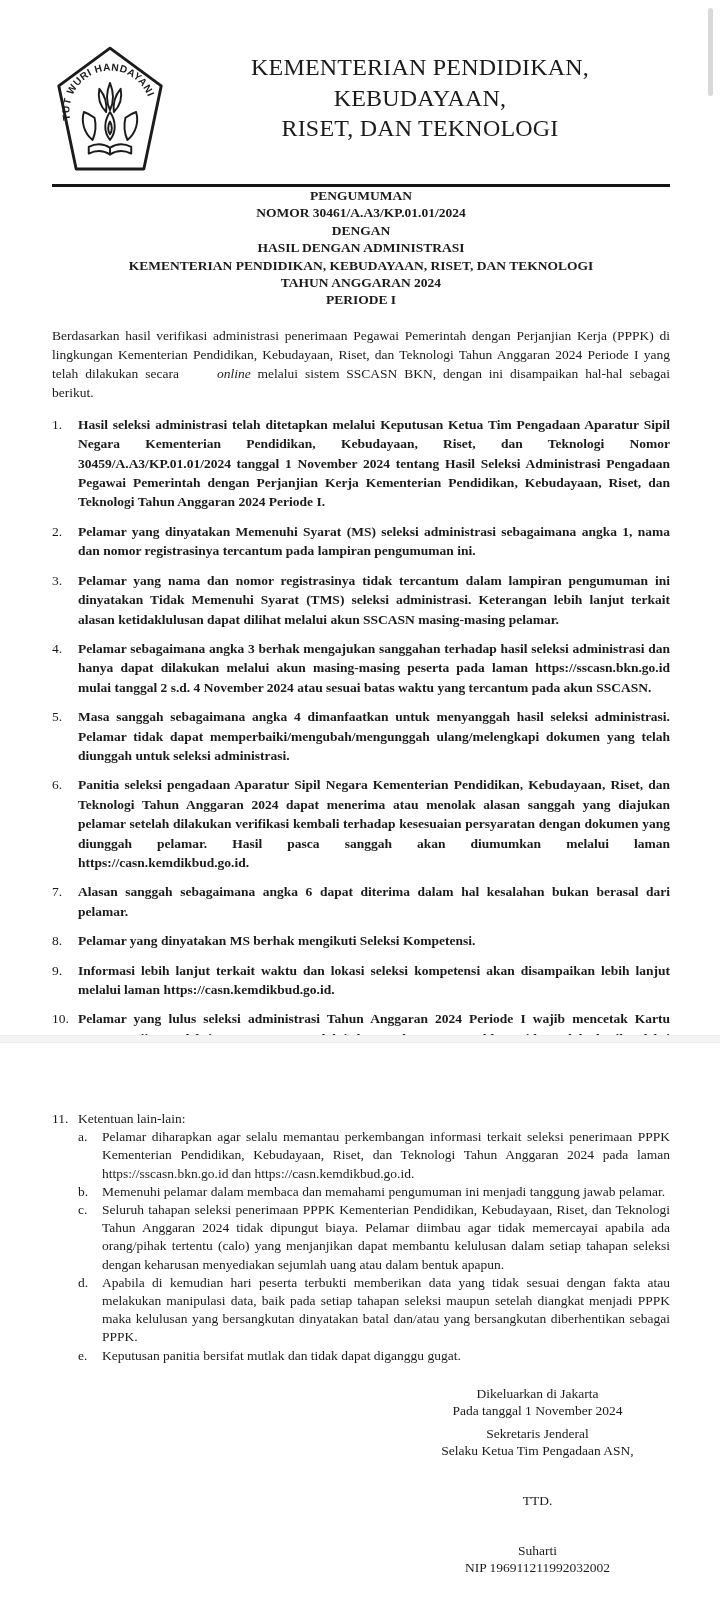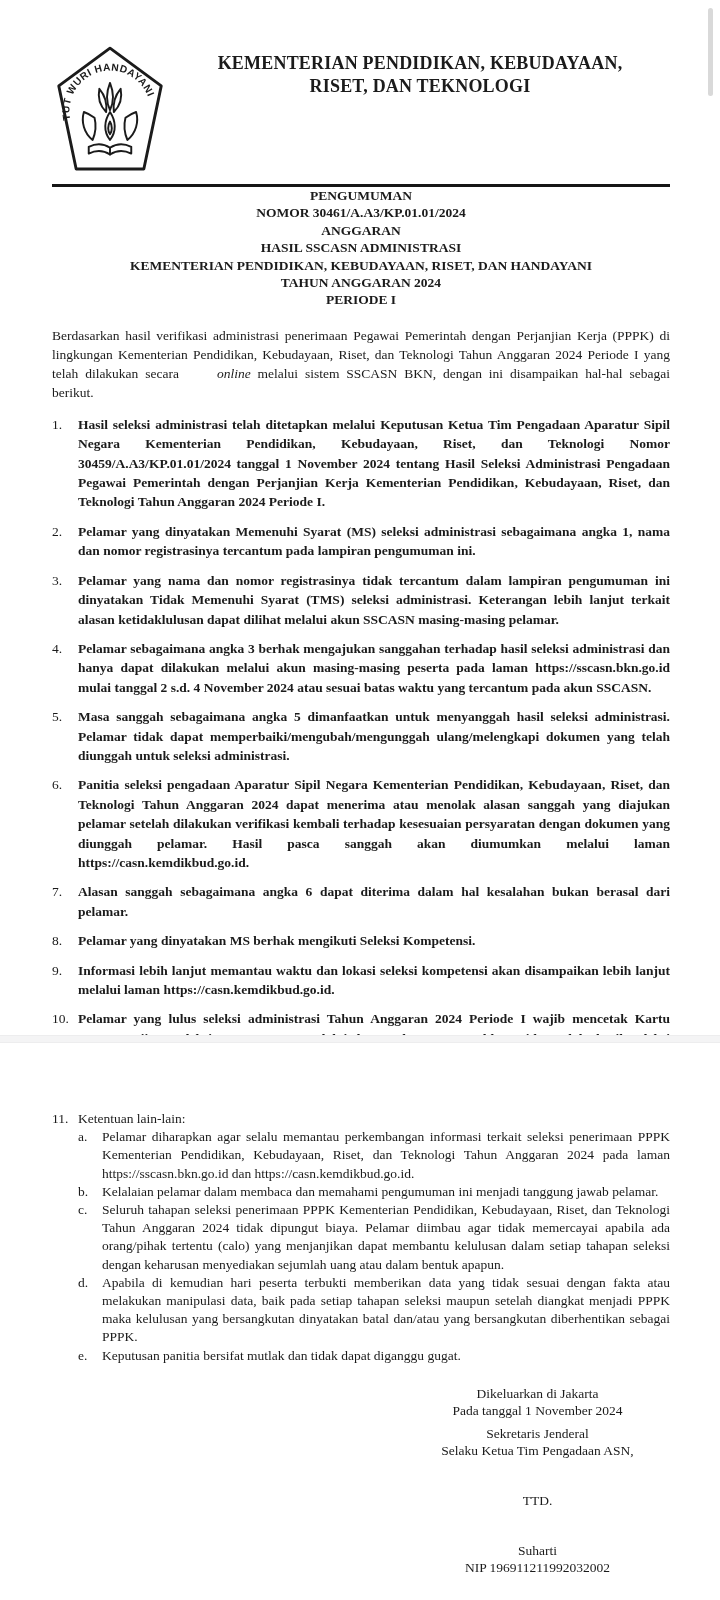--- a/index.html
+++ b/index.html
@@ -16,21 +16,21 @@
     background:#d9d9d9;border-radius:3px;z-index:10;
   }
   .page1{
     box-sizing:border-box;height:1035px;overflow:hidden;
     padding:44px 50px 0 52px;
   }
   .letterhead{display:flex;align-items:flex-start;}
   .logo-box{width:118px;flex-shrink:0;}
   .logo-box svg{display:block;}
   .head-text{flex:1;text-align:center;padding-top:8px;}
-  .ministry{font-size:18px;line-height:1.28;letter-spacing:.2px;font-weight:bold;}
+  .ministry{font-size:24px;line-height:1.28;letter-spacing:.2px;}
   .addr{margin-top:11px;font-size:13px;line-height:1.32;}
   .head-rule{border-bottom:3px solid #151515;margin-top:6px;}
   .title-block{text-align:center;font-weight:bold;
     font-size:13.5px;line-height:17.4px;}
   .intro{margin-top:17px;text-align:justify;font-size:13.5px;line-height:19px;}
   .intro .it{font-style:italic;margin-left:31px;}
   .num-list{margin-top:13px;}
   .li{display:flex;margin-bottom:10px;font-size:13.5px;line-height:19.4px;}
   .li .num{width:26px;flex-shrink:0;}
   .li .txt{flex:1;text-align:justify;font-weight:bold;}
@@ -90,23 +90,23 @@
         <div>RISET, DAN TEKNOLOGI</div>
       </div>
     </div>
   </div>
 
   <div class="head-rule"></div>
 
   <div class="title-block">
     <div>PENGUMUMAN</div>
     <div>NOMOR 30461/A.A3/KP.01.01/2024</div>
-    <div>ANGGARAN</div>
-    <div>HASIL SSCASN ADMINISTRASI</div>
-    <div>KEMENTERIAN PENDIDIKAN, KEBUDAYAAN, RISET, DAN HANDAYANI</div>
+    <div>DENGAN</div>
+    <div>HASIL DENGAN ADMINISTRASI</div>
+    <div>KEMENTERIAN PENDIDIKAN, KEBUDAYAAN, RISET, DAN TEKNOLOGI</div>
     <div>TAHUN ANGGARAN 2024</div>
     <div>PERIODE I</div>
   </div>
 
   <div class="intro"><span>Berdasarkan hasil verifikasi administrasi penerimaan Pegawai Pemerintah dengan Perjanjian Kerja (PPPK) di lingkungan Kementerian Pendidikan, Kebudayaan, Riset, dan Teknologi Tahun Anggaran 2024 Periode I yang telah dilakukan secara </span><span class="it">online</span><span> melalui sistem SSCASN BKN, dengan ini disampaikan hal-hal sebagai berikut.</span></div>
 
   <div class="num-list">
     <div class="li">
       <span class="num">1.</span>
       <div class="txt">Hasil seleksi administrasi telah ditetapkan melalui Keputusan Ketua Tim Pengadaan Aparatur Sipil Negara Kementerian Pendidikan, Kebudayaan, Riset, dan Teknologi Nomor 30459/A.A3/KP.01.01/2024 tanggal 1 November 2024 tentang Hasil Seleksi Administrasi Pengadaan Pegawai Pemerintah dengan Perjanjian Kerja Kementerian Pendidikan, Kebudayaan, Riset, dan Teknologi Tahun Anggaran 2024 Periode I.</div>
@@ -118,37 +118,37 @@
     <div class="li">
       <span class="num">3.</span>
       <div class="txt">Pelamar yang nama dan nomor registrasinya tidak tercantum dalam lampiran pengumuman ini dinyatakan Tidak Memenuhi Syarat (TMS) seleksi administrasi. Keterangan lebih lanjut terkait alasan ketidaklulusan dapat dilihat melalui akun SSCASN masing-masing pelamar.</div>
     </div>
     <div class="li">
       <span class="num">4.</span>
       <div class="txt">Pelamar sebagaimana angka 3 berhak mengajukan sanggahan terhadap hasil seleksi administrasi dan hanya dapat dilakukan melalui akun masing-masing peserta pada laman https://sscasn.bkn.go.id mulai tanggal 2 s.d. 4 November 2024 atau sesuai batas waktu yang tercantum pada akun SSCASN.</div>
     </div>
     <div class="li">
       <span class="num">5.</span>
-      <div class="txt">Masa sanggah sebagaimana angka 5 dimanfaatkan untuk menyanggah hasil seleksi administrasi. Pelamar tidak dapat memperbaiki/mengubah/mengunggah ulang/melengkapi dokumen yang telah diunggah untuk seleksi administrasi.</div>
+      <div class="txt">Masa sanggah sebagaimana angka 4 dimanfaatkan untuk menyanggah hasil seleksi administrasi. Pelamar tidak dapat memperbaiki/mengubah/mengunggah ulang/melengkapi dokumen yang telah diunggah untuk seleksi administrasi.</div>
     </div>
     <div class="li">
       <span class="num">6.</span>
       <div class="txt">Panitia seleksi pengadaan Aparatur Sipil Negara Kementerian Pendidikan, Kebudayaan, Riset, dan Teknologi Tahun Anggaran 2024 dapat menerima atau menolak alasan sanggah yang diajukan pelamar setelah dilakukan verifikasi kembali terhadap kesesuaian persyaratan dengan dokumen yang diunggah pelamar. Hasil pasca sanggah akan diumumkan melalui laman https://casn.kemdikbud.go.id.</div>
     </div>
     <div class="li">
       <span class="num">7.</span>
       <div class="txt">Alasan sanggah sebagaimana angka 6 dapat diterima dalam hal kesalahan bukan berasal dari pelamar.</div>
     </div>
     <div class="li">
       <span class="num">8.</span>
       <div class="txt">Pelamar yang dinyatakan MS berhak mengikuti Seleksi Kompetensi.</div>
     </div>
     <div class="li">
       <span class="num">9.</span>
-      <div class="txt">Informasi lebih lanjut memantau waktu dan lokasi seleksi kompetensi akan disampaikan lebih lanjut melalui laman https://casn.kemdikbud.go.id.</div>
+      <div class="txt">Informasi lebih lanjut terkait waktu dan lokasi seleksi kompetensi akan disampaikan lebih lanjut melalui laman https://casn.kemdikbud.go.id.</div>
     </div>
     <div class="li">
       <span class="num">10.</span>
       <div class="txt">Pelamar yang lulus seleksi administrasi Tahun Anggaran 2024 Periode I wajib mencetak Kartu Peserta Ujian Seleksi CASN 2024 melalui laman https://sscasn.bkn.go.id setelah hasil seleksi administrasi pasca sanggah diumumkan.</div>
     </div>
   </div>
 
 </div>
 
 <div class="page-break"></div>
@@ -158,21 +158,21 @@
   <div class="item11">
     <span class="num">11.</span>
     <div class="content">
       <div>Ketentuan lain-lain:</div>
       <div class="sub">
         <span class="letter">a.</span>
         <div class="txt">Pelamar diharapkan agar selalu memantau perkembangan informasi terkait seleksi penerimaan PPPK Kementerian Pendidikan, Kebudayaan, Riset, dan Teknologi Tahun Anggaran 2024 pada laman https://sscasn.bkn.go.id dan https://casn.kemdikbud.go.id.</div>
       </div>
       <div class="sub">
         <span class="letter">b.</span>
-        <div class="txt">Kelalaian pelamar dalam membaca dan memahami pengumuman ini menjadi tanggung jawab pelamar.</div>
+        <div class="txt">Memenuhi pelamar dalam membaca dan memahami pengumuman ini menjadi tanggung jawab pelamar.</div>
       </div>
       <div class="sub">
         <span class="letter">c.</span>
         <div class="txt">Seluruh tahapan seleksi penerimaan PPPK Kementerian Pendidikan, Kebudayaan, Riset, dan Teknologi Tahun Anggaran 2024 tidak dipungut biaya. Pelamar diimbau agar tidak memercayai apabila ada orang/pihak tertentu (calo) yang menjanjikan dapat membantu kelulusan dalam setiap tahapan seleksi dengan keharusan menyediakan sejumlah uang atau dalam bentuk apapun.</div>
       </div>
       <div class="sub">
         <span class="letter">d.</span>
         <div class="txt">Apabila di kemudian hari peserta terbukti memberikan data yang tidak sesuai dengan fakta atau melakukan manipulasi data, baik pada setiap tahapan seleksi maupun setelah diangkat menjadi PPPK maka kelulusan yang bersangkutan dinyatakan batal dan/atau yang bersangkutan diberhentikan sebagai PPPK.</div>
       </div>
       <div class="sub">

